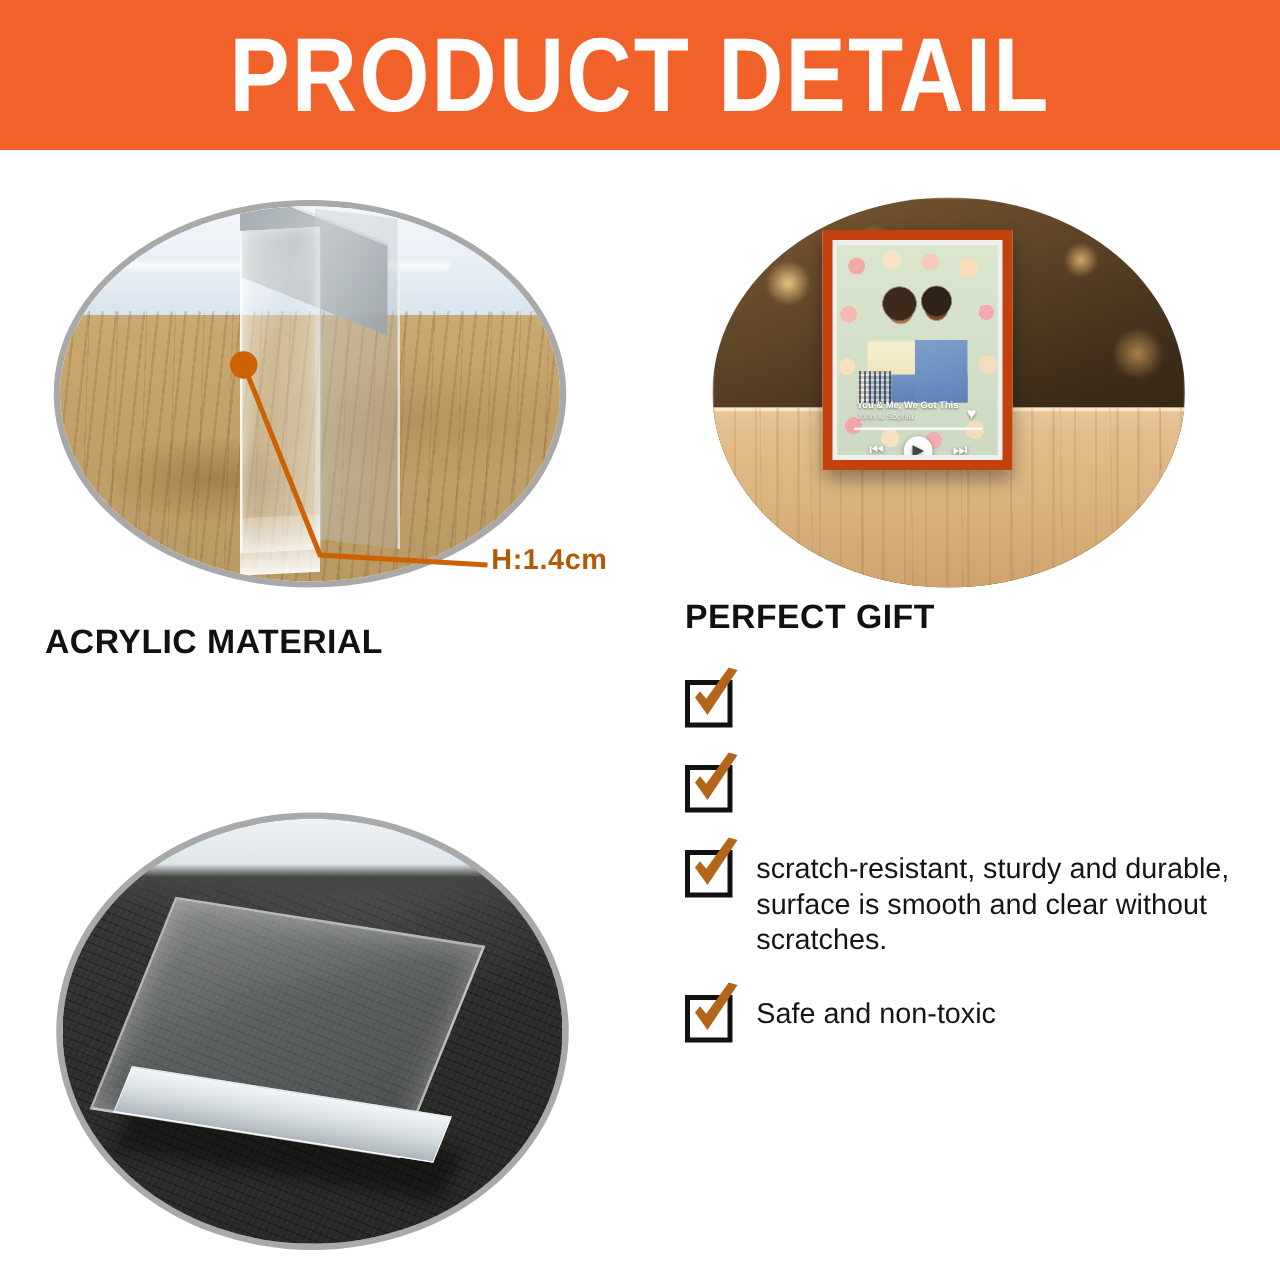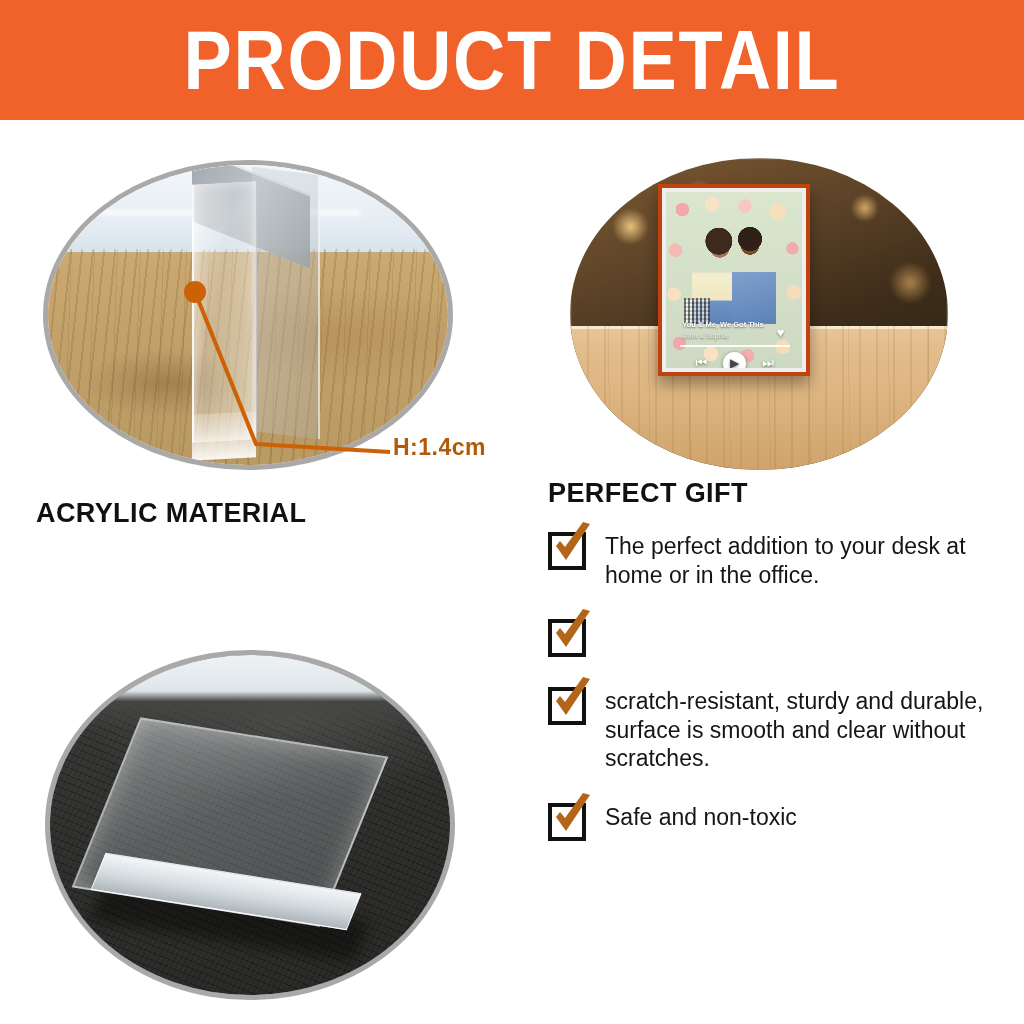--- a/index.html
+++ b/index.html
@@ -72,21 +72,21 @@
       linear-gradient(160deg,#7d5a33 0%,#5e4428 30%,#3c2c19 58%,#2a1f12 100%);
     filter:blur(1px);}
   .table-top{position:absolute;left:0;right:0;bottom:0;height:46%;
     background:linear-gradient(180deg,#e8c79b 0%,#e3bd8c 14%,#dcb47f 50%,#cfa36c 100%);}
   .table-grain{position:absolute;inset:0;
     background:repeating-linear-gradient(90deg,rgba(150,105,55,.16) 0 2px,rgba(255,255,255,0) 2px 17px),
                repeating-linear-gradient(89deg,rgba(110,75,35,.10) 0 1px,rgba(255,255,255,0) 1px 40px);}
   .table-edge{position:absolute;left:0;right:0;top:0;height:3px;background:rgba(255,240,215,.8);}
   
   .plaque{position:absolute;left:88px;top:26px;width:152px;height:192px;
-    background:#eef0ef;border:4px solid #c2410c;box-sizing:border-box;
+    background:#eef0ef;border:8px solid #c2410c;box-sizing:border-box;
     box-shadow:0 8px 14px rgba(0,0,0,.35);}
   .plaque-inner{position:absolute;inset:4px;overflow:hidden;background:#cfd9c6;}
   .roses{position:absolute;inset:0;
     background:
       radial-gradient(circle 11px at 12% 10%,#f2a7ab,#f2a7ab 60%,rgba(0,0,0,0) 62%),
       radial-gradient(circle 12px at 34% 7%,#f7e3c4,#f7e3c4 60%,rgba(0,0,0,0) 62%),
       radial-gradient(circle 11px at 58% 8%,#f6c8bf,#f6c8bf 60%,rgba(0,0,0,0) 62%),
       radial-gradient(circle 13px at 82% 11%,#f7dfbc,#f7dfbc 60%,rgba(0,0,0,0) 62%),
       radial-gradient(circle 11px at 7% 33%,#f4b9b3,#f4b9b3 60%,rgba(0,0,0,0) 62%),
       radial-gradient(circle 10px at 93% 32%,#f3a9ae,#f3a9ae 60%,rgba(0,0,0,0) 62%),
@@ -154,21 +154,21 @@
     border:4px solid #111;box-sizing:border-box;background:#fff;margin-top:4px;}
   .cb:before{content:"";position:absolute;left:1px;top:-11px;width:42px;height:42px;
     background:
       linear-gradient(42deg,rgba(0,0,0,0) 0,rgba(0,0,0,0) 100%);}
   .cb svg{position:absolute;left:-3px;top:-14px;width:46px;height:48px;overflow:visible;}
   .btext{font-size:23px;line-height:1.24;color:#151515;padding-top:4px;}
 
   #sec-acrylic{left:36px;top:498px;width:480px;}
   #sec-acrylic .sec-title{}
   #sec-gift{left:548px;top:478px;width:455px;}
-  #sec-gift .sec-title{margin-bottom:19px;}
+  #sec-gift .sec-title{margin-bottom:31px;}
   #sec-gift .bullet{margin-bottom:26px;}
 </style>
 </head>
 <body>
 
 <div class="banner">
   <div class="banner-title">PRODUCT DETAIL</div>
 </div>
 
 <div class="ellipse bordered" id="photo-acrylic-edge">
@@ -225,21 +225,20 @@
 
 <div class="section" id="sec-gift">
   <div class="sec-title">PERFECT GIFT</div>
 
   <div class="bullet">
     <span class="cb">
       <svg viewBox="0 0 46 48">
           <path d="M7 24 L17 38 L41 2 L34 0 L16 25 L11 19 Z" fill="#b3651a"></path>
         </svg>
     </span>
-    <span class="btext">The perfect addition to your desk at home or in the office.</span>
   </div>
 
 
   <div class="bullet">
     <span class="cb">
       <svg viewBox="0 0 46 48">
           <path d="M7 24 L17 38 L41 2 L34 0 L16 25 L11 19 Z" fill="#b3651a"></path>
         </svg>
     </span>
   </div>

